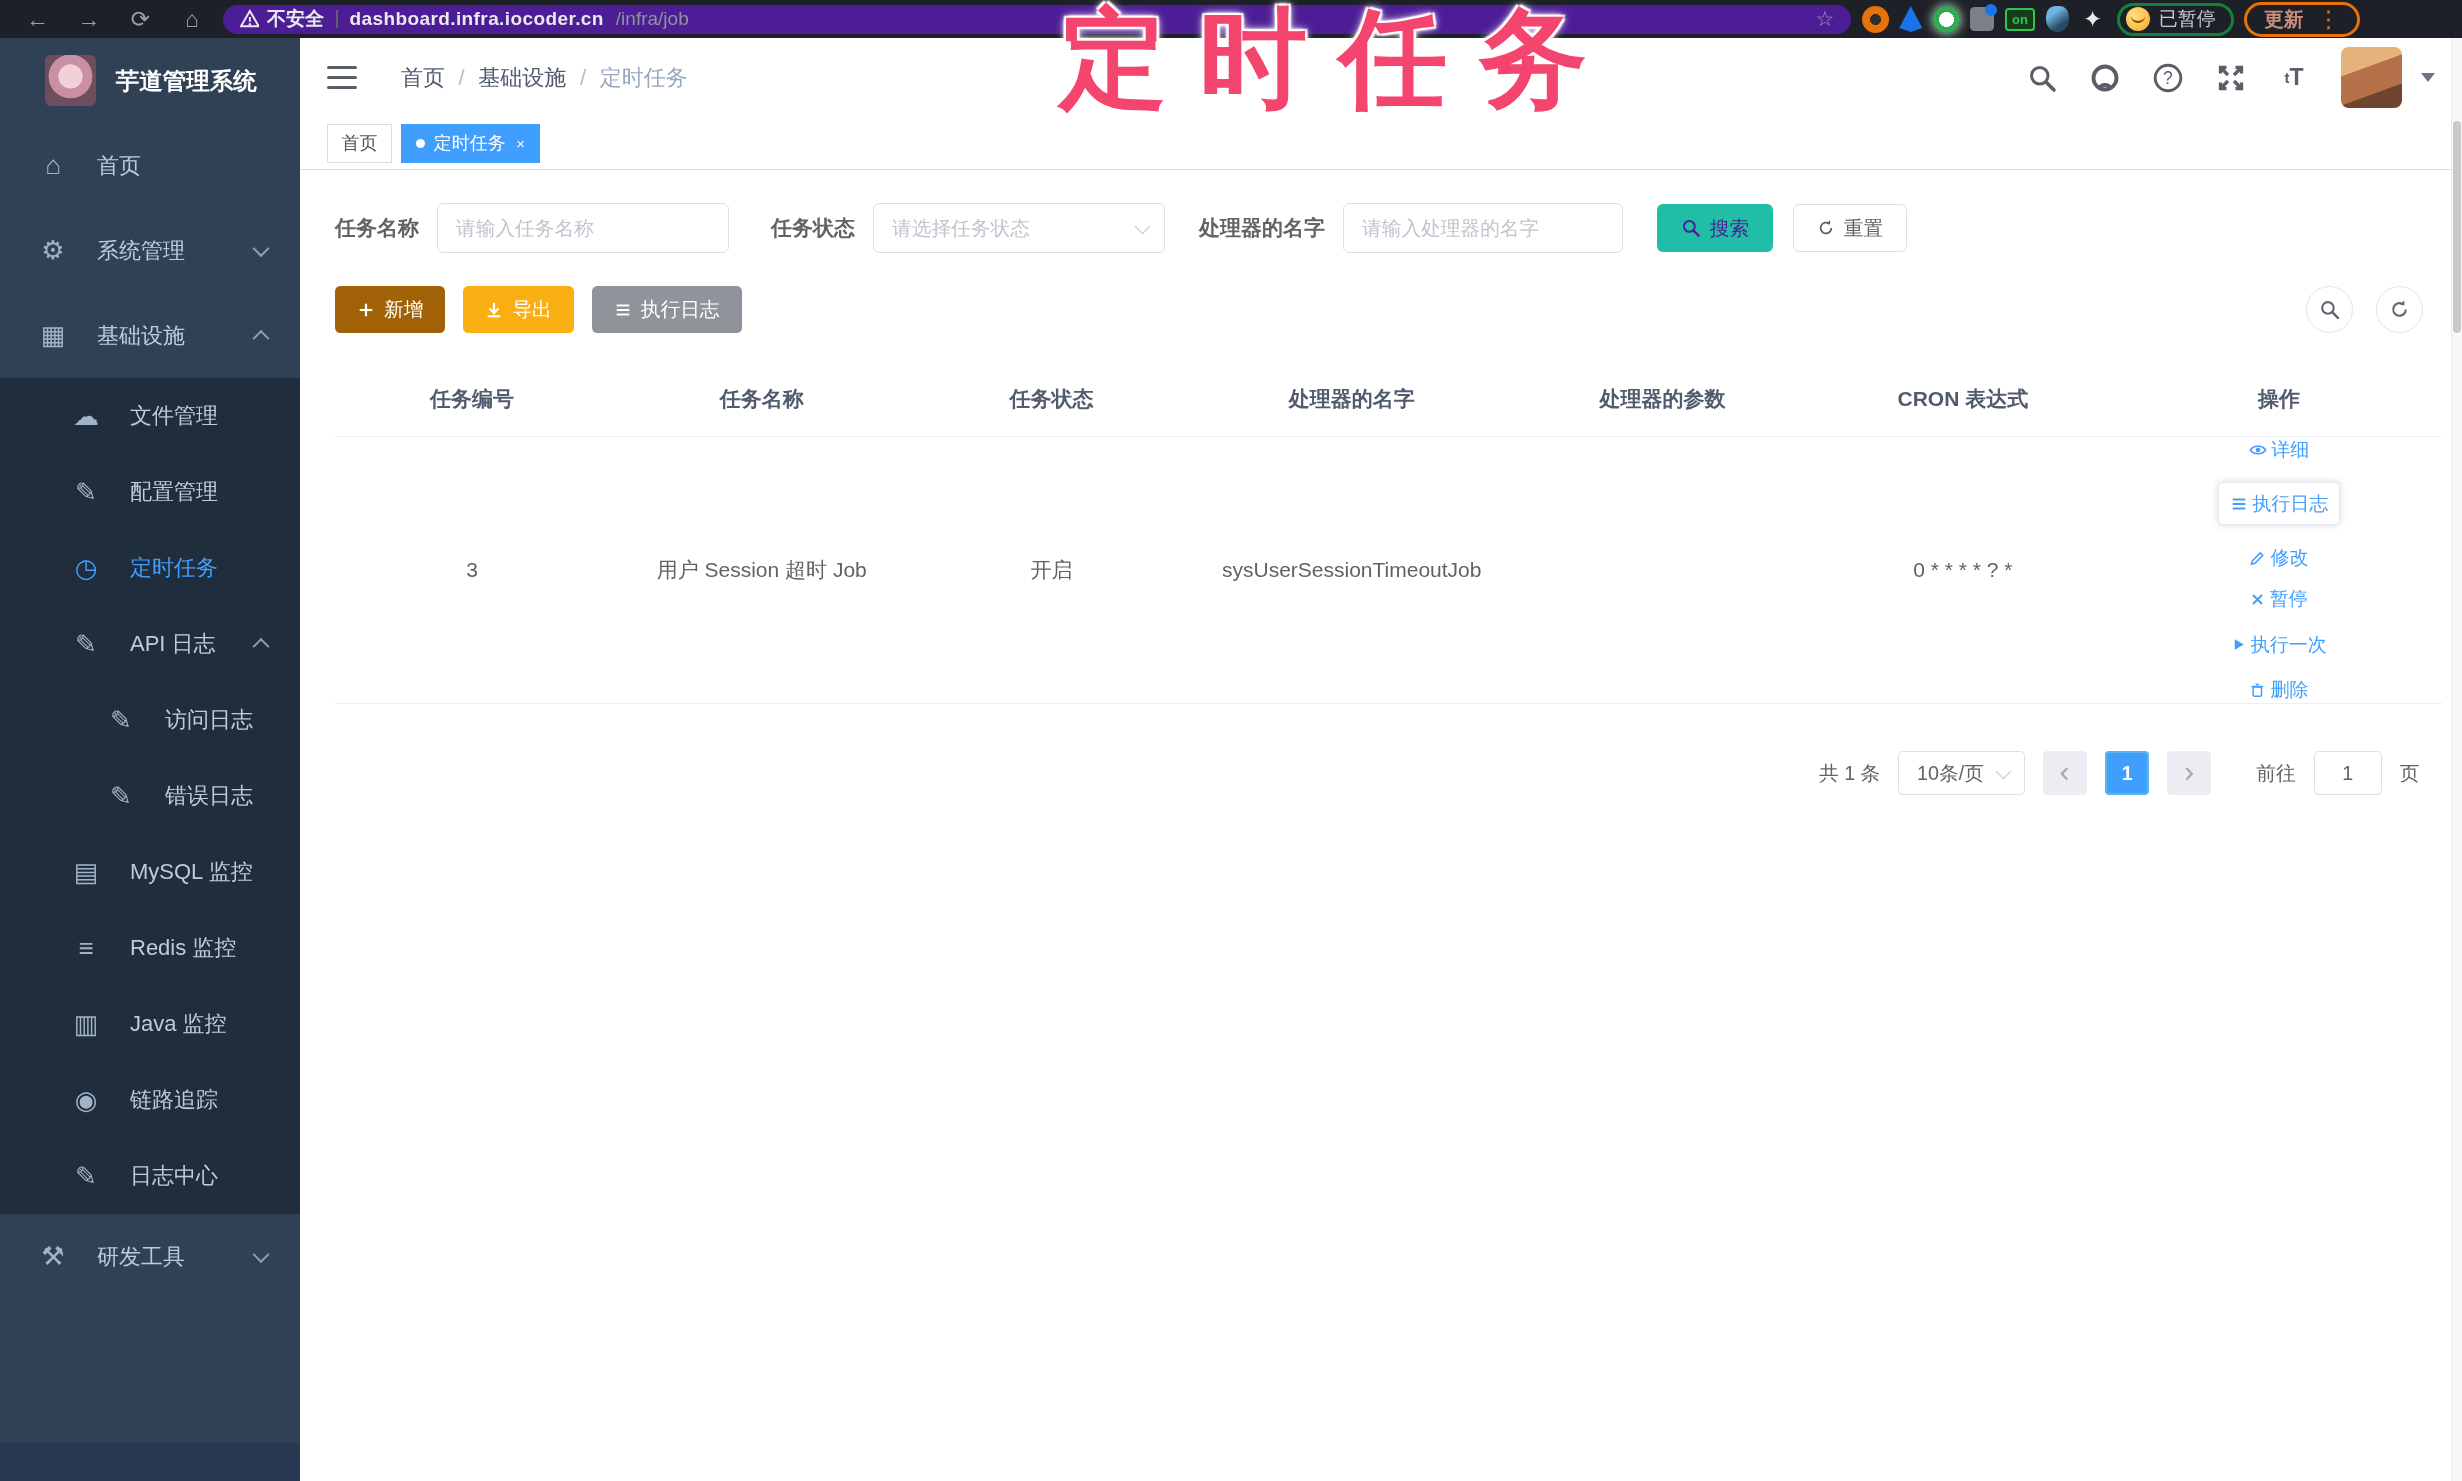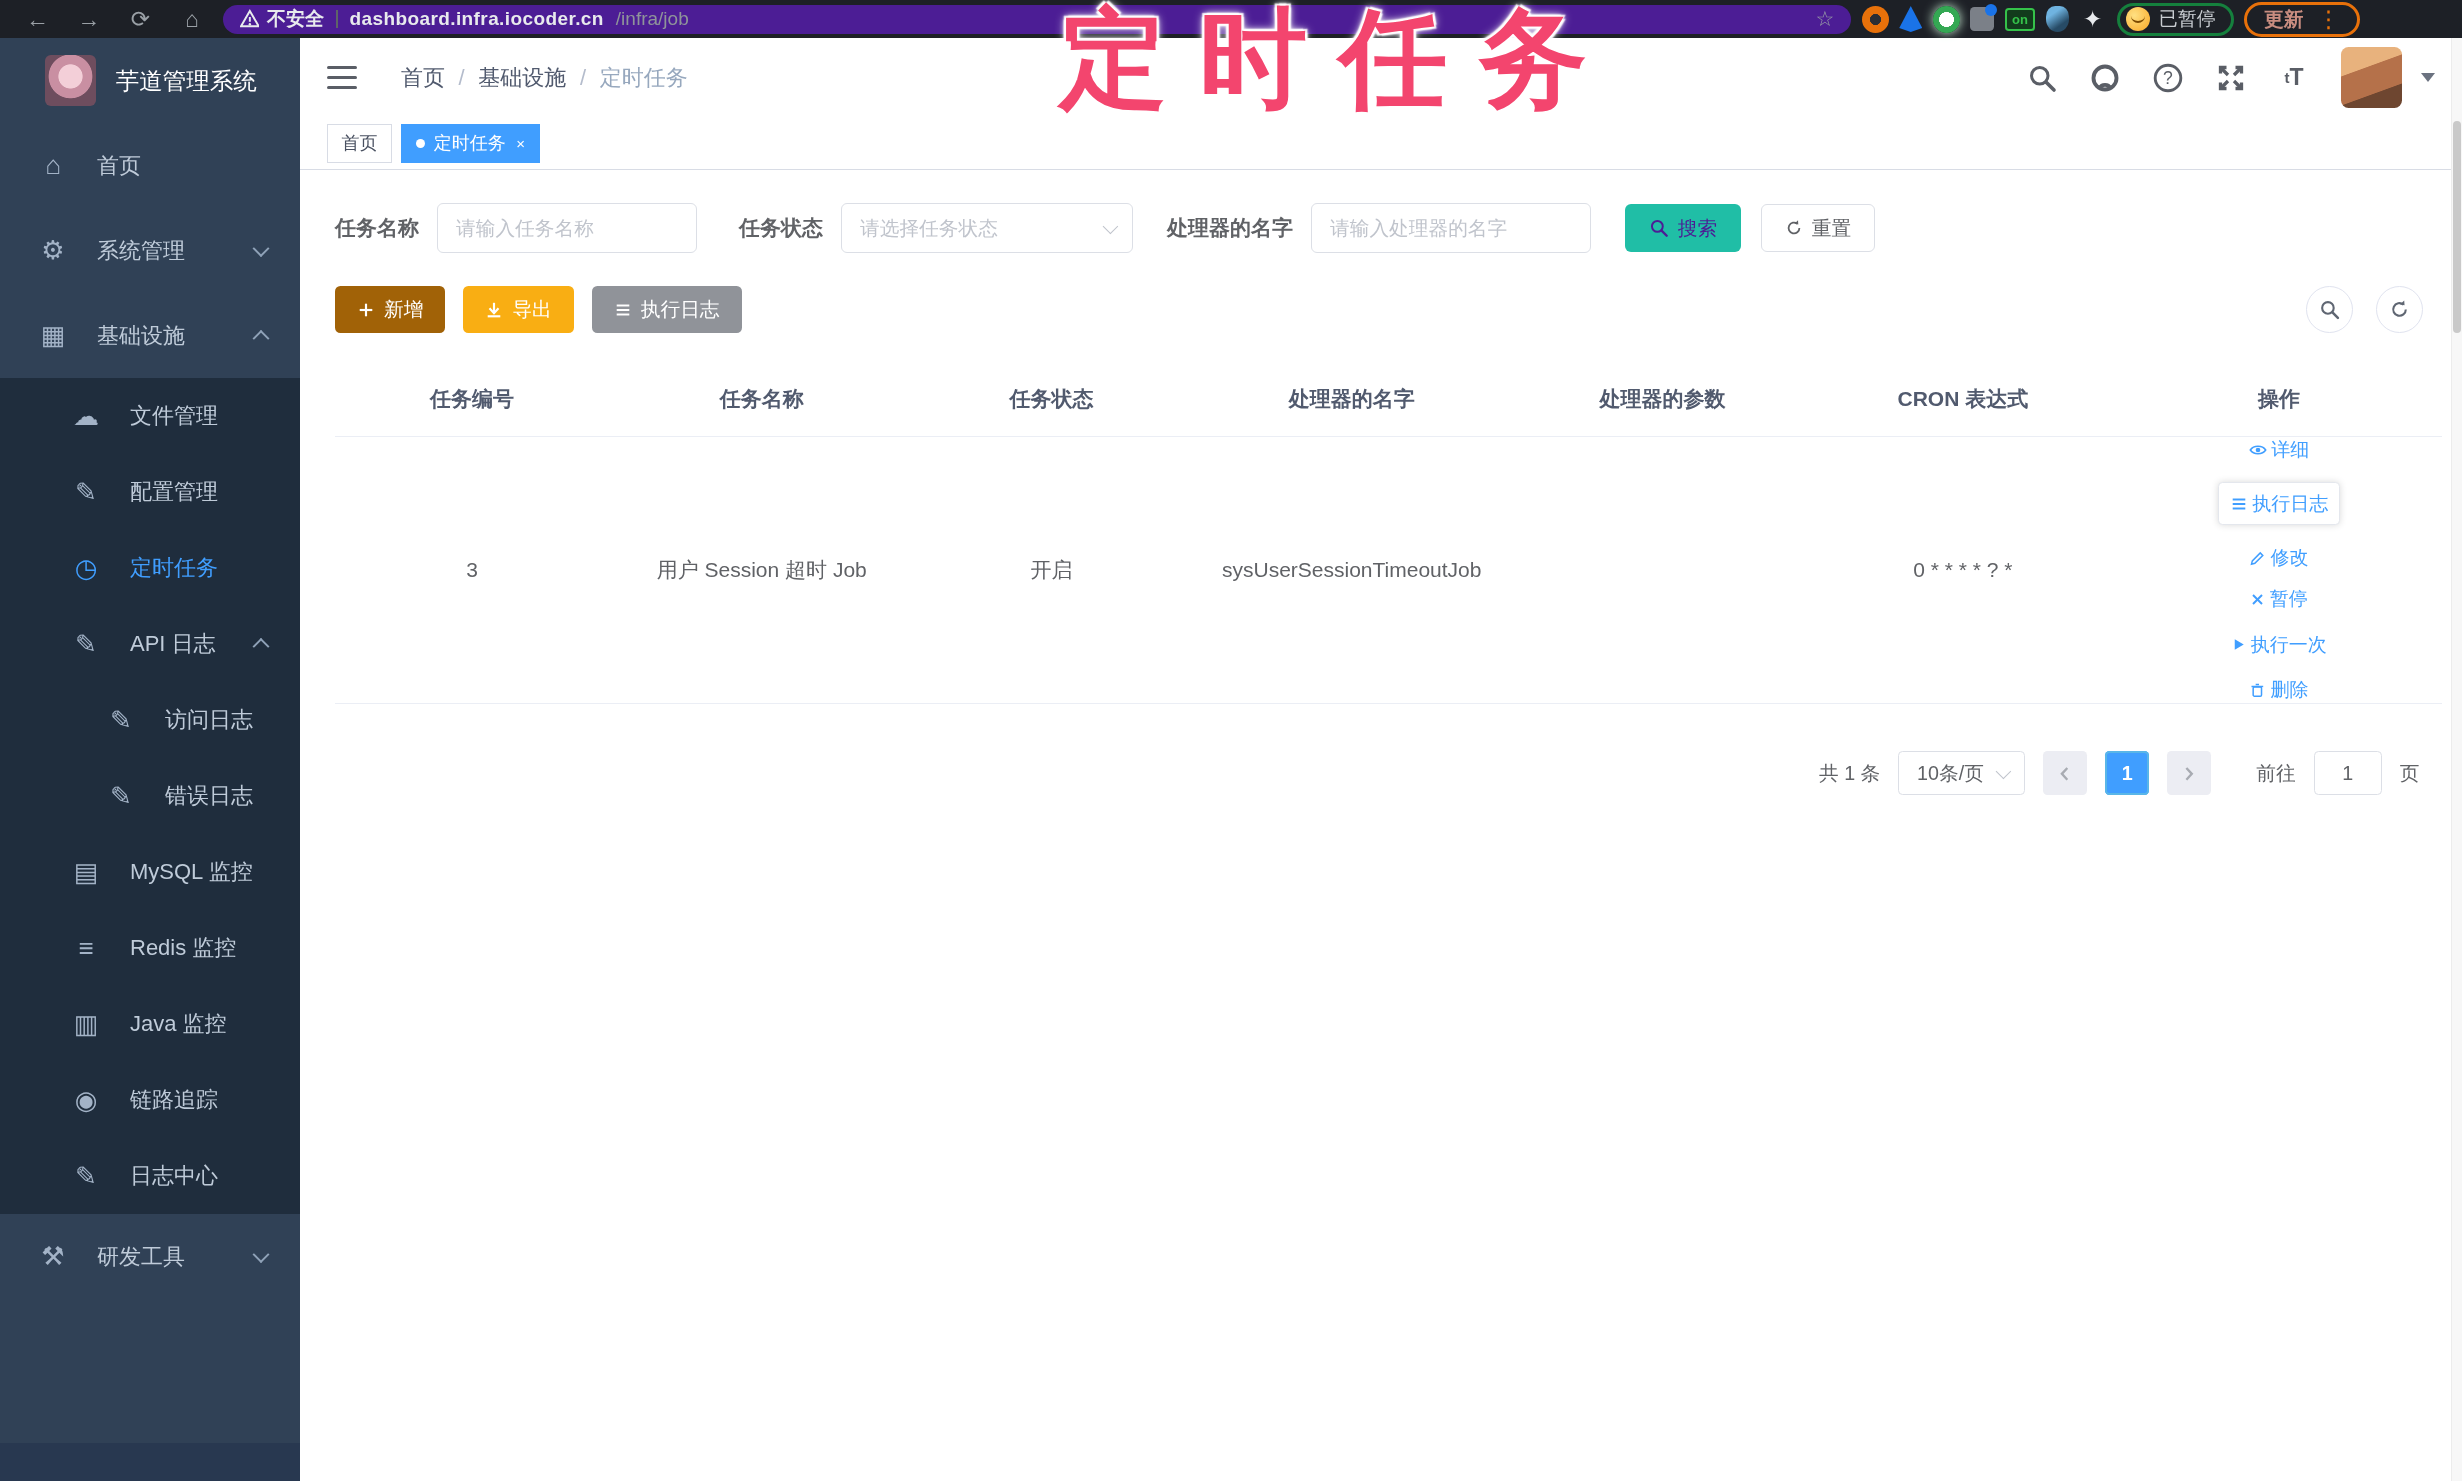--- a/index.html
+++ b/index.html
@@ -47,21 +47,21 @@
     text-shadow:0 0 6px #fff, 0 0 10.6px #fff, 2.3px 2.3px 1.5px #fff, -2.3px -2.3px 1.5px #fff, 2.3px -2.3px 1.5px #fff, -2.3px 2.3px 1.5px #fff; }
 
   
   .app { position:absolute; left:0; top:38px; width:2462px; height:1444px; display:flex; }
 
   
   .sidebar { width:300px; background:#304156; color:#bfcbd9; flex:0 0 auto; position:relative; }
   .logo-row { height:85px; display:flex; align-items:center; padding-left:45px; }
   .logo-avatar { width:51px; height:51px; border-radius:6px;
     background:radial-gradient(circle at 50% 42%, #f3cfd8 0 30%, #c98fa2 32% 55%, #6e4d5e 57%); }
-  .logo-title { color:#fff; font-weight:normal; font-size:23.5px; margin-left:19.7px; }
+  .logo-title { color:#fff; font-weight:bold; font-size:23.5px; margin-left:19.7px; }
   .menu-item { height:85px; display:flex; align-items:center; padding-left:35px; position:relative; font-size:22px; cursor:pointer; }
   .menu-item .mi-icon { width:36px; font-size:26px; color:#a3b3c7; text-align:center; }
   .menu-item .mi-label { margin-left:26px; }
   .submenu { background:#1f2d3d; }
   .submenu .menu-item { height:76px; padding-left:68px; }
   .submenu .menu-item.indent2 { padding-left:103px; }
   .menu-item.active, .menu-item.active .mi-icon { color:#409eff; }
   .chev { position:absolute; right:33px; top:50%; width:12px; height:12px; border-right:2.3px solid #8fa2b8; border-bottom:2.3px solid #8fa2b8; }
   .chev.down { transform:translateY(-70%) rotate(45deg); }
   .chev.up { transform:translateY(-30%) rotate(-135deg); }
@@ -92,21 +92,21 @@
     background:#fff; color:#495060; font-size:18px; cursor:pointer; }
   .tag.active { background:#409eff; border-color:#409eff; color:#fff; }
   .tag-dot { width:9px; height:9px; border-radius:50%; background:#fff; }
   .tag-close { font-size:15px; margin-left:1.5px; }
 
   .content { padding:33px 19.7px 0 35px; position:relative; flex:1; }
 
   
   .filter-row { display:flex; align-items:center; }
   .f-label { font-size:21px; font-weight:bold; color:#606266; margin-right:18px; white-space:nowrap; }
-  .f-input { width:260px; height:50px; border:0.8px solid #dcdfe6; border-radius:6px; padding:0 18px;
+  .f-input { width:292px; height:50px; border:0.8px solid #dcdfe6; border-radius:6px; padding:0 18px;
     font-size:19.7px; color:#606266; font-family:inherit; }
   .f-input::placeholder { color:#c0c4cc; }
   .f-select { width:292px; height:50px; border:0.8px solid #dcdfe6; border-radius:6px; padding:0 18px;
     font-size:19.7px; color:#c0c4cc; display:flex; align-items:center; justify-content:space-between; cursor:pointer; }
   .sel-chev { width:10.6px; height:10.6px; border-right:1.5px solid #c0c4cc; border-bottom:1.5px solid #c0c4cc; transform:rotate(45deg) translateY(-3px); }
   .gap55 { width:42px; flex:0 0 auto; } .gap24 { width:19.7px; flex:0 0 auto; } .gap45 { width:34px; flex:0 0 auto; }
   .btn { height:48px; border-radius:6px; display:inline-flex; align-items:center; justify-content:center;
     gap:9px; font-size:19.7px; padding:0 23px; cursor:pointer; border:0.8px solid transparent; white-space:nowrap; }
   .btn-search { background:#20bea6; color:#4c1d95; }
   .btn-reset { background:#fff; color:#606266; border-color:#dcdfe6; }

